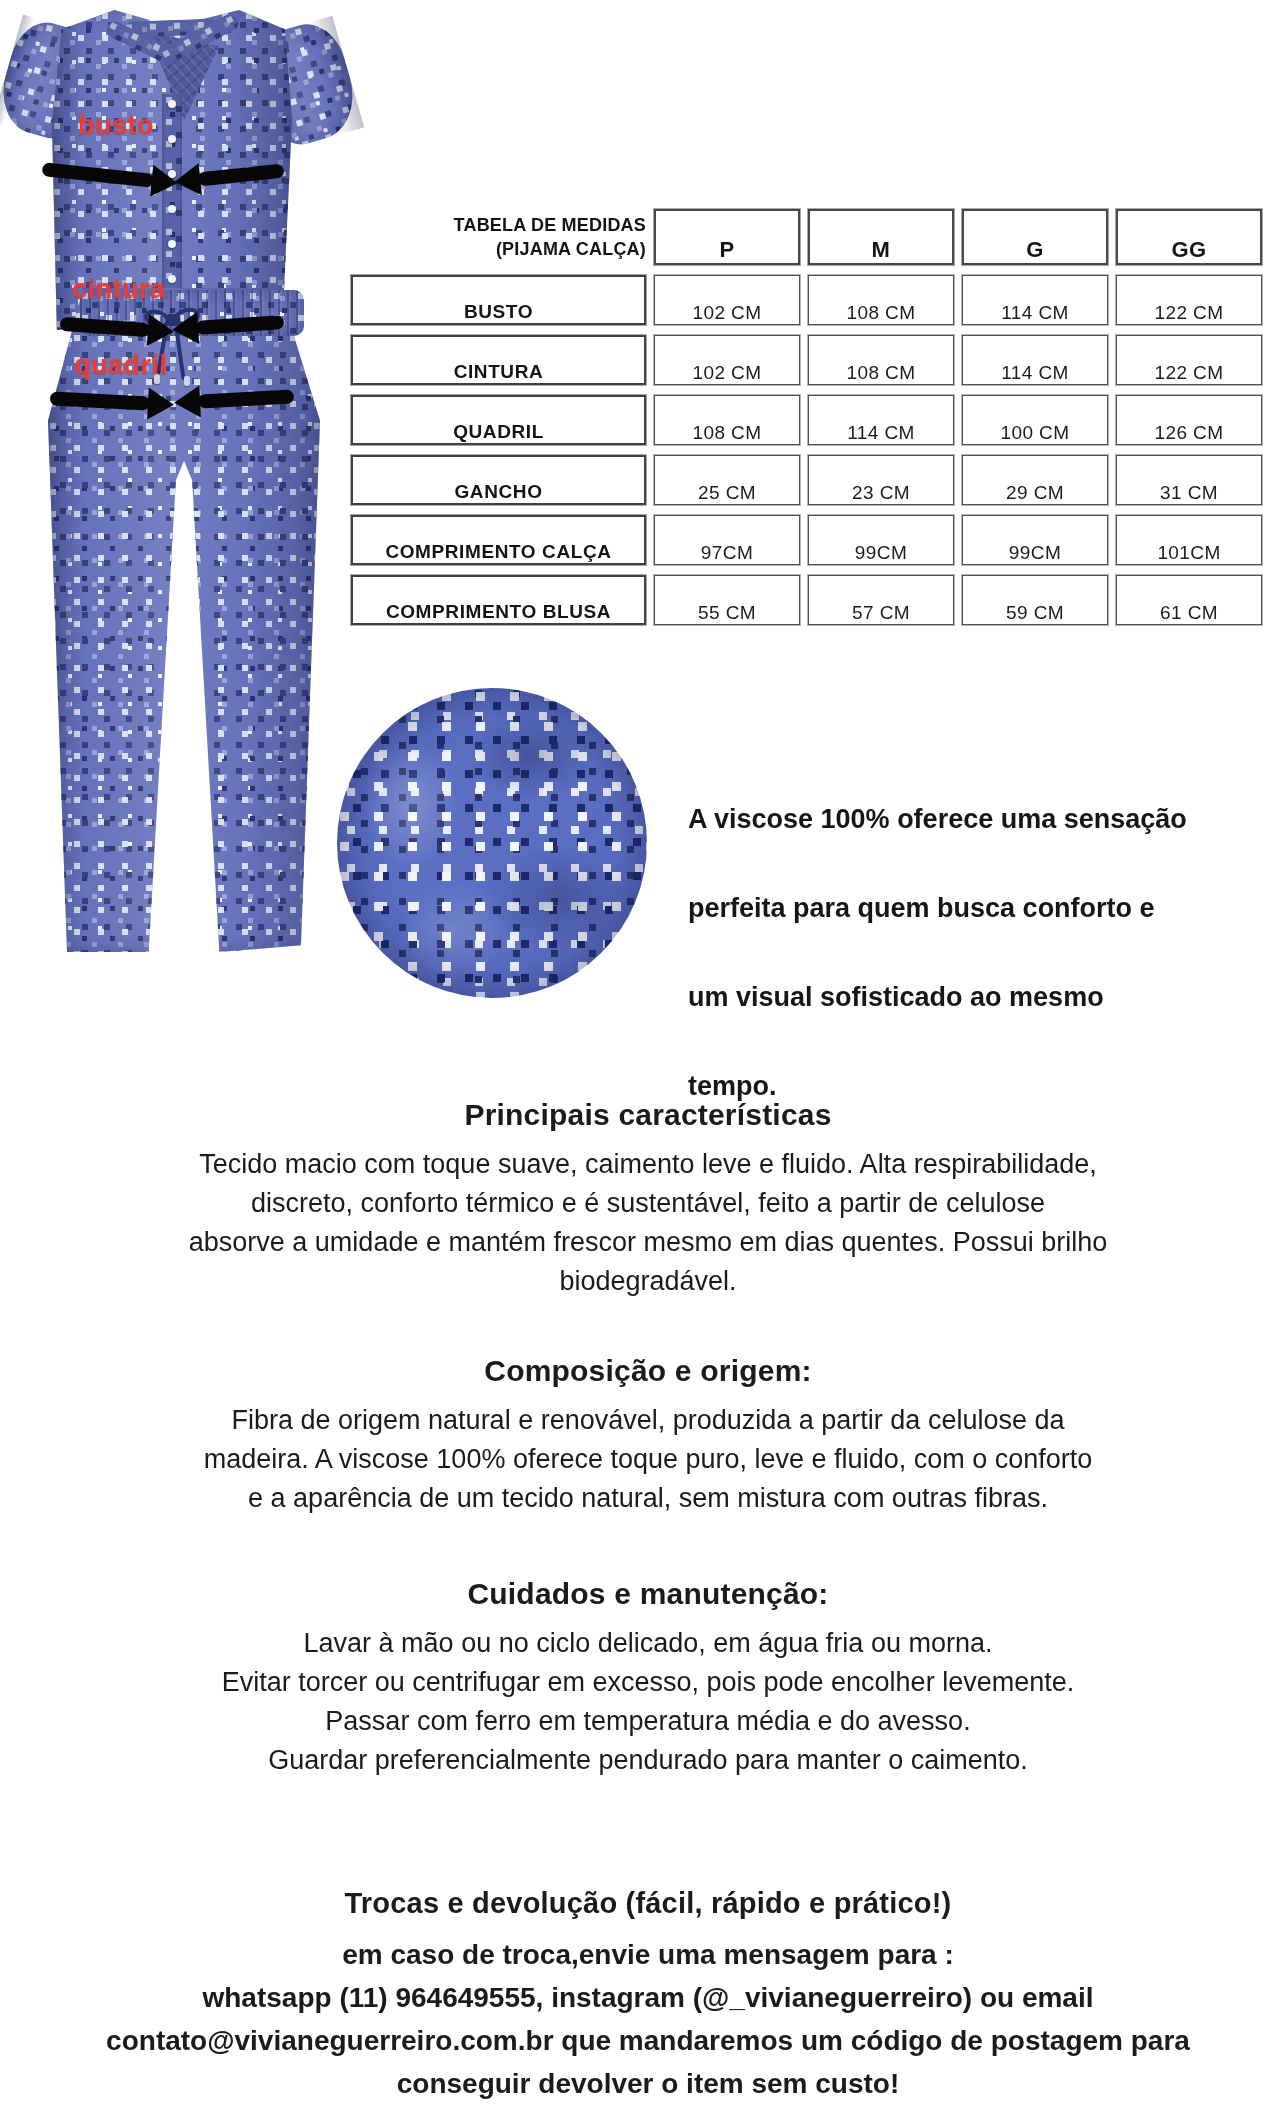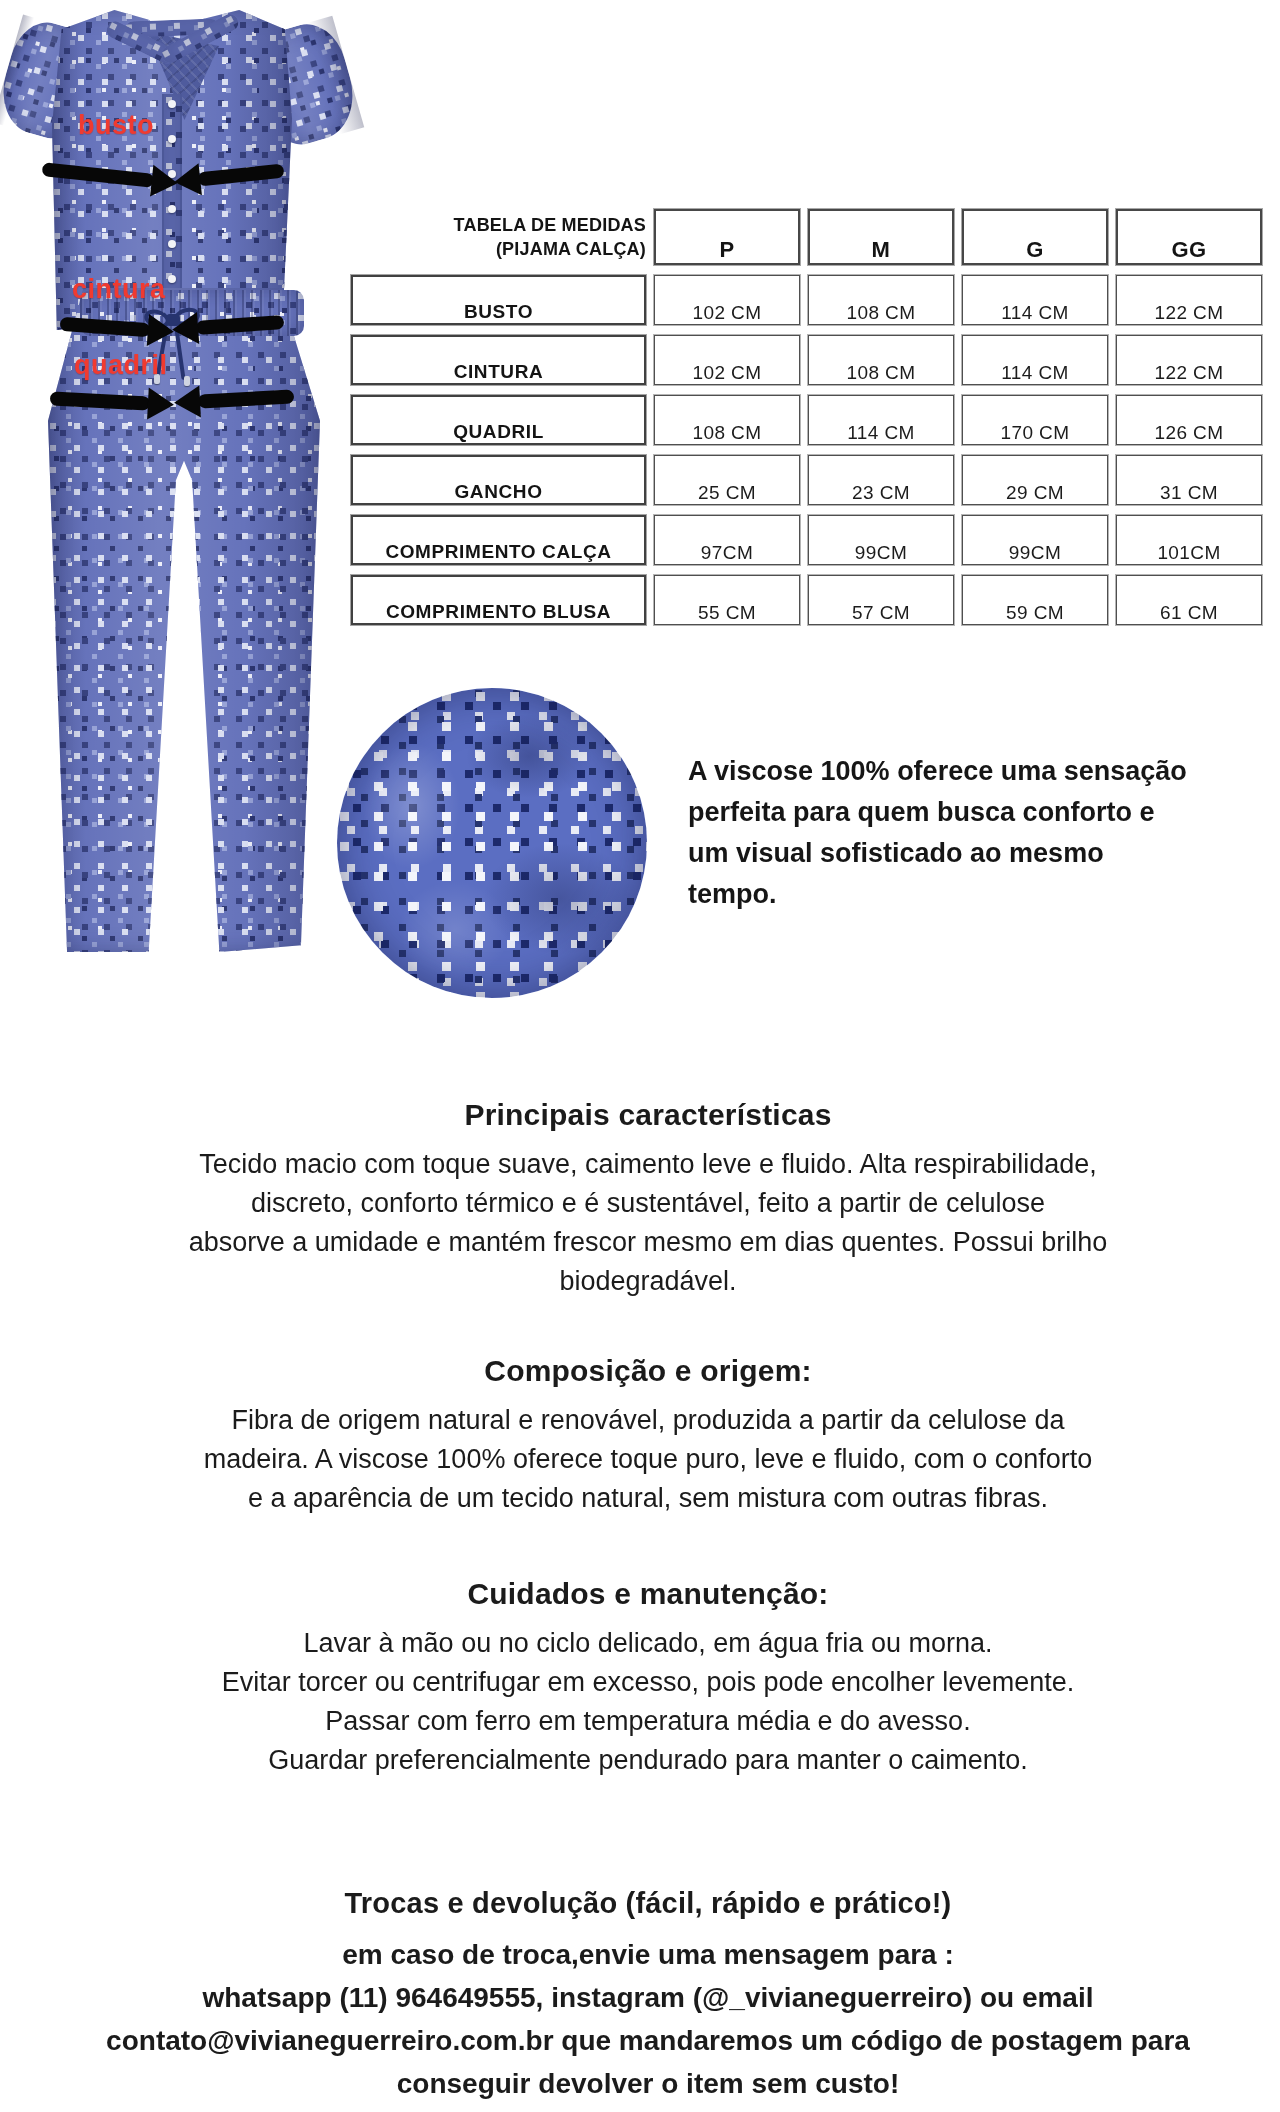--- a/index.html
+++ b/index.html
@@ -114,21 +114,21 @@
       conic-gradient(from 270deg at 8px 8px, #1d2a6c 0 90deg, rgba(0,0,0,0) 0),
       conic-gradient(from 270deg at 7px 7px, #26346f 0 90deg, rgba(0,0,0,0) 0),
       conic-gradient(from 270deg at 8px 8px, #e8ebf6 0 90deg, rgba(0,0,0,0) 0);
     background-size: 100% 100%,100% 100%,100% 100%,100% 100%, 34px 30px, 28px 34px, 38px 26px, 32px 38px;
     background-position: 0 0,0 0,0 0,0 0, 3px 4px, 16px 14px, 24px 2px, 10px 24px;
     box-shadow: inset 0 0 46px rgba(18,24,72,.5);
   }
 
   
   .fabric-note{ left:688px; top:751px; width:560px; }
-  .fabric-note .line{ font-weight:bold; font-size:27px; line-height:41px; white-space:nowrap; color:#161616; }
+  .fabric-note .line{ font-weight:bold; font-size:27px; line-height:41px; white-space:nowrap; color:#161616;margin-top:48px; }
 
   
   .section{ position:absolute; left:16px; width:1264px; text-align:center; color:#1b1b1b; }
   .section .heading{ font-size:30px; font-weight:bold; line-height:36px; margin-bottom:12px; letter-spacing:.2px; }
   .section .line{ font-size:27px; line-height:39px; white-space:nowrap; }
   .sec-1{ top:1097px; }
   .sec-2{ top:1353px; }
   .sec-3{ top:1576px; }
   .returns{ top:1886px; }
   .returns .heading{ font-size:29px; line-height:35px; }
@@ -193,21 +193,21 @@
 
   <div class="cell rowlabel">CINTURA</div>
   <div class="cell val">102 CM</div>
   <div class="cell val">108 CM</div>
   <div class="cell val">114 CM</div>
   <div class="cell val">122 CM</div>
 
   <div class="cell rowlabel">QUADRIL</div>
   <div class="cell val">108 CM</div>
   <div class="cell val">114 CM</div>
-  <div class="cell val">170 CM</div>
+  <div class="cell val">100 CM</div>
   <div class="cell val">126 CM</div>
 
   <div class="cell rowlabel">GANCHO</div>
   <div class="cell val">25 CM</div>
   <div class="cell val">23 CM</div>
   <div class="cell val">29 CM</div>
   <div class="cell val">31 CM</div>
 
   <div class="cell rowlabel">COMPRIMENTO CALÇA</div>
   <div class="cell val">97CM</div>

